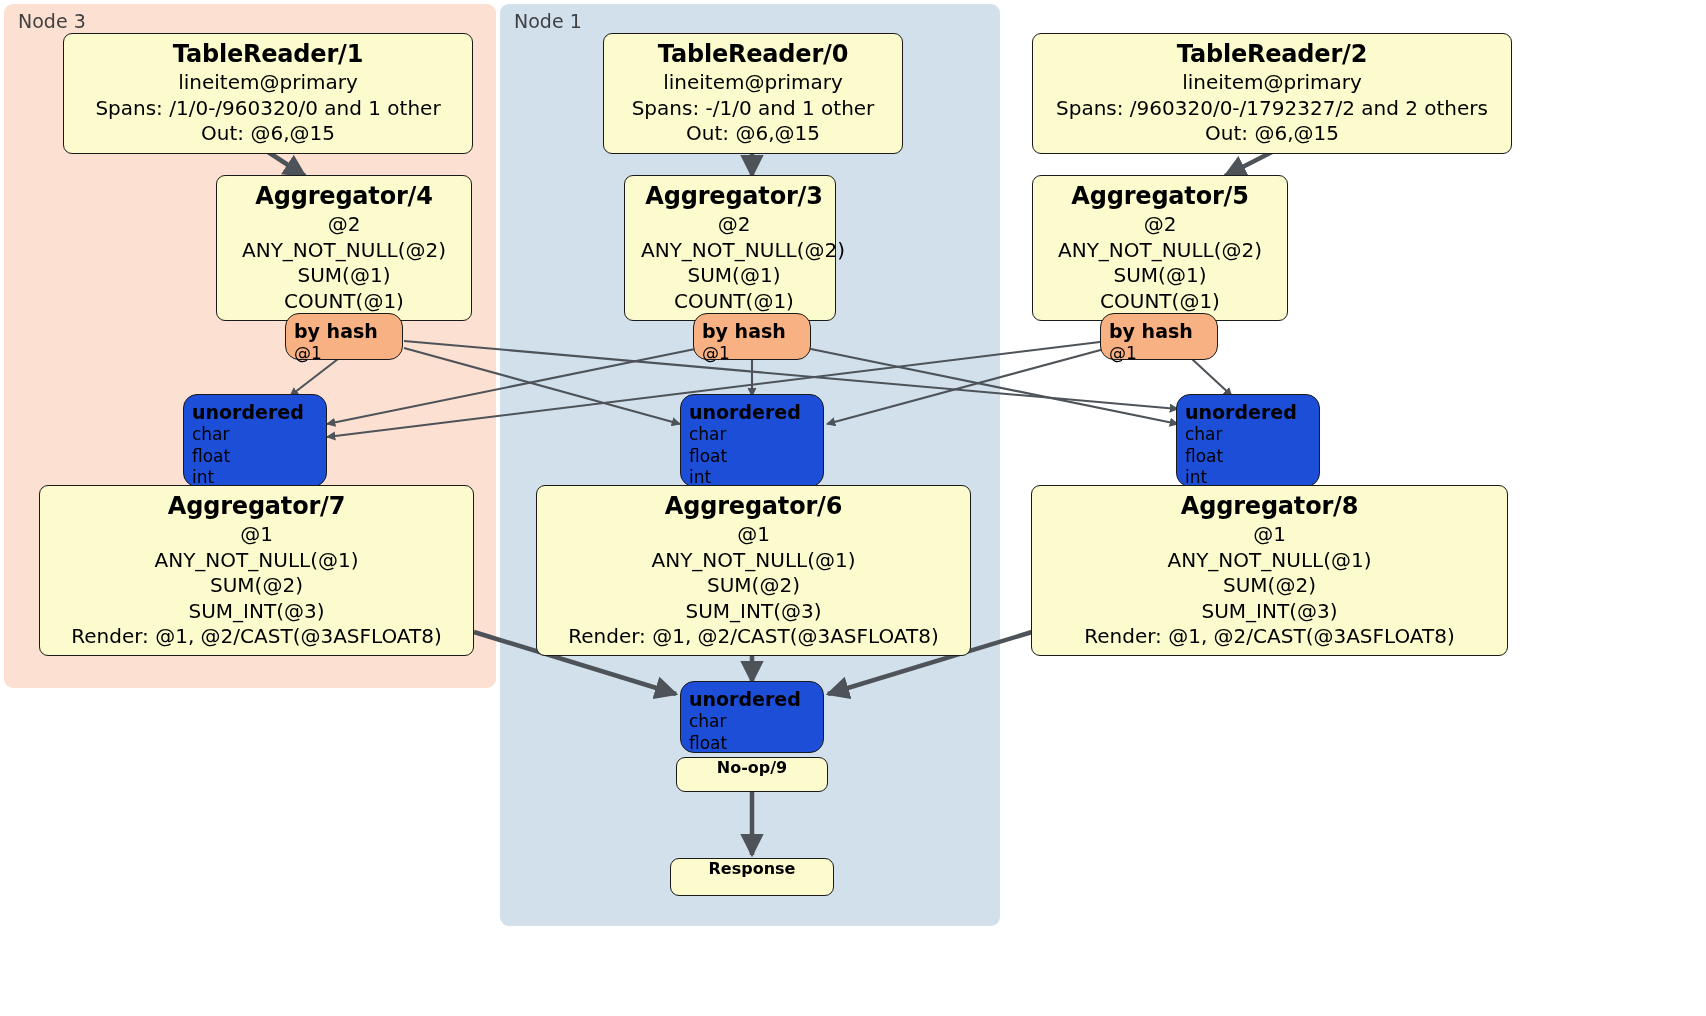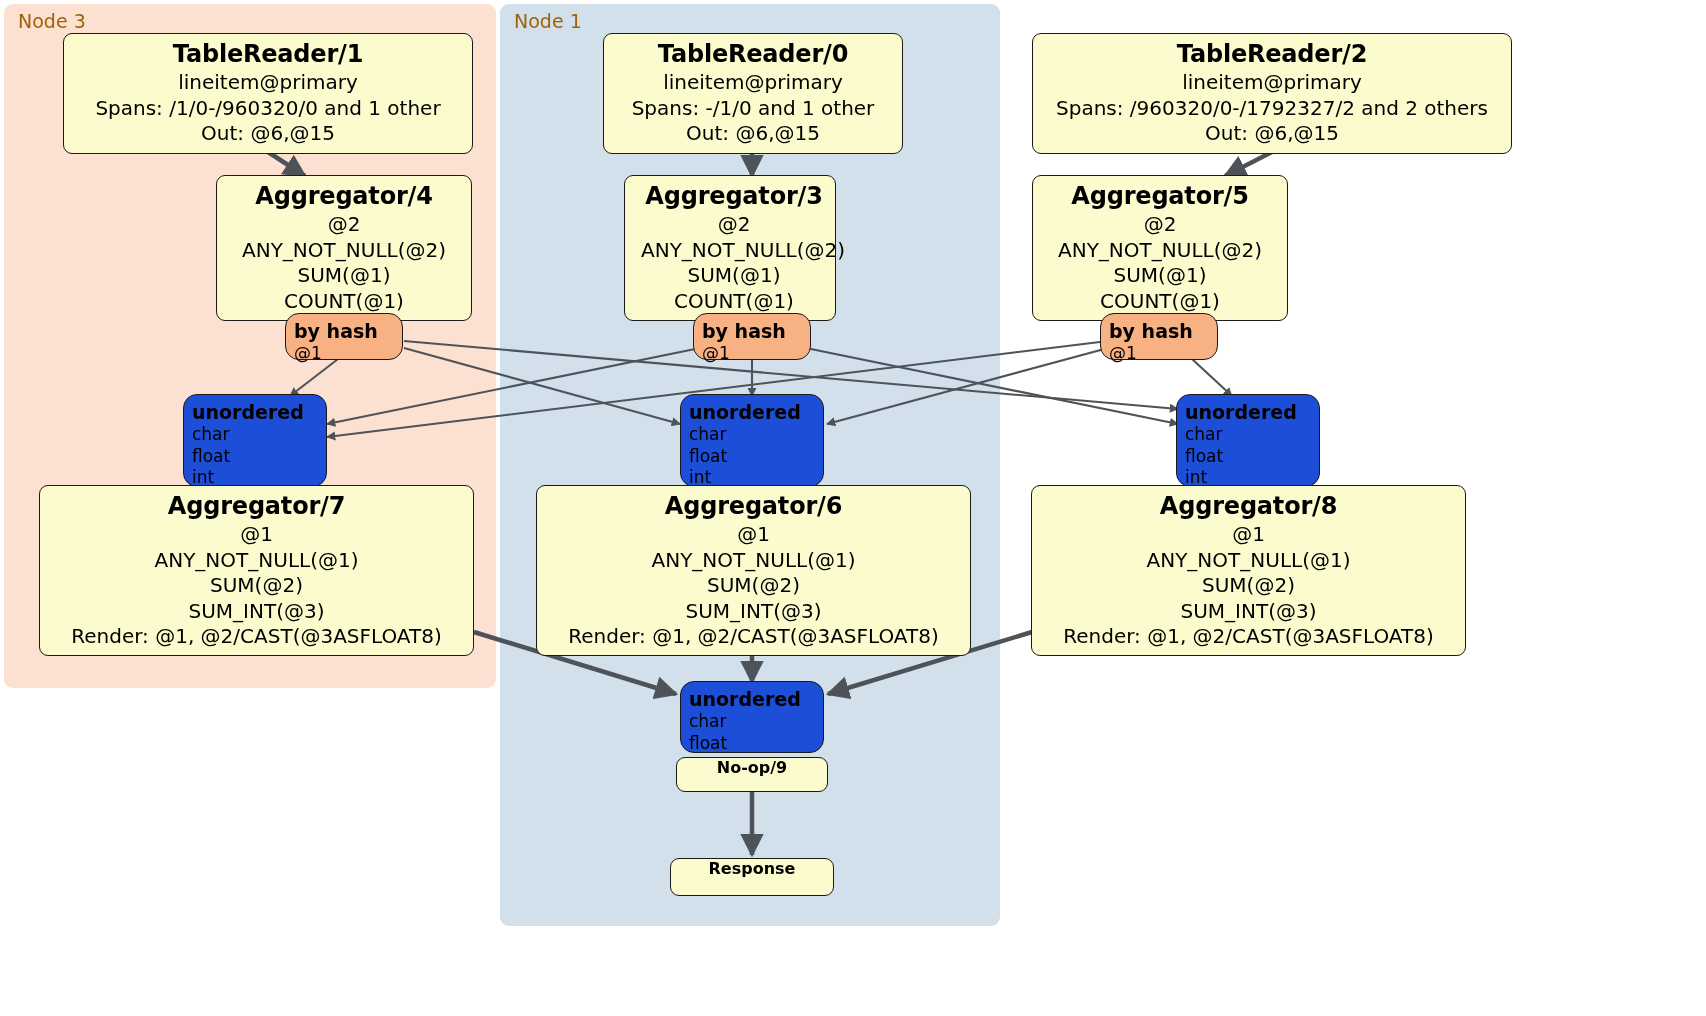--- a/index.html
+++ b/index.html
@@ -19,21 +19,21 @@
   .node-panel {
     position: absolute;
     border-radius: 9px;
     box-sizing: border-box;
   }
   .node-panel-label {
     position: absolute;
     top: 6px;
     left: 14px;
     font-size: 19px;
-    color: #a16207;
+    color: #404040;
     white-space: nowrap;
   }
   #panel-node3 { left: 4px;    top: 4px;  width: 492px;  height: 684px; background: #fce0d2; }
   #panel-node1 { left: 500px;  top: 4px;  width: 500px;  height: 922px; background: #d2e0ec; }
   #panel-node2 { left: 1004px; top: 4px;  width: 698px;  height: 684px; background: #eaeffa; }
 
   
   #edges {
     position: absolute;
     left: 0; top: 0;
@@ -251,21 +251,21 @@
     <span class="line">@1</span>
   </div>
 
   <div class="box router unord" style="left:1176px; top:394px; width:144px; height:93px;">
     <span class="title">unordered</span>
     <span class="line">char</span>
     <span class="line">float</span>
     <span class="line">int</span>
   </div>
 
-  <div class="box proc" style="left:1031px; top:485px; width:435px;">
+  <div class="box proc" style="left:1031px; top:485px; width:477px;">
     <span class="title">Aggregator/8</span>
     <span class="line">@1</span>
     <span class="line">ANY_NOT_NULL(@1)</span>
     <span class="line">SUM(@2)</span>
     <span class="line">SUM_INT(@3)</span>
     <span class="line">Render: @1, @2/CAST(@3ASFLOAT8)</span>
   </div>
 
 </div>
 

